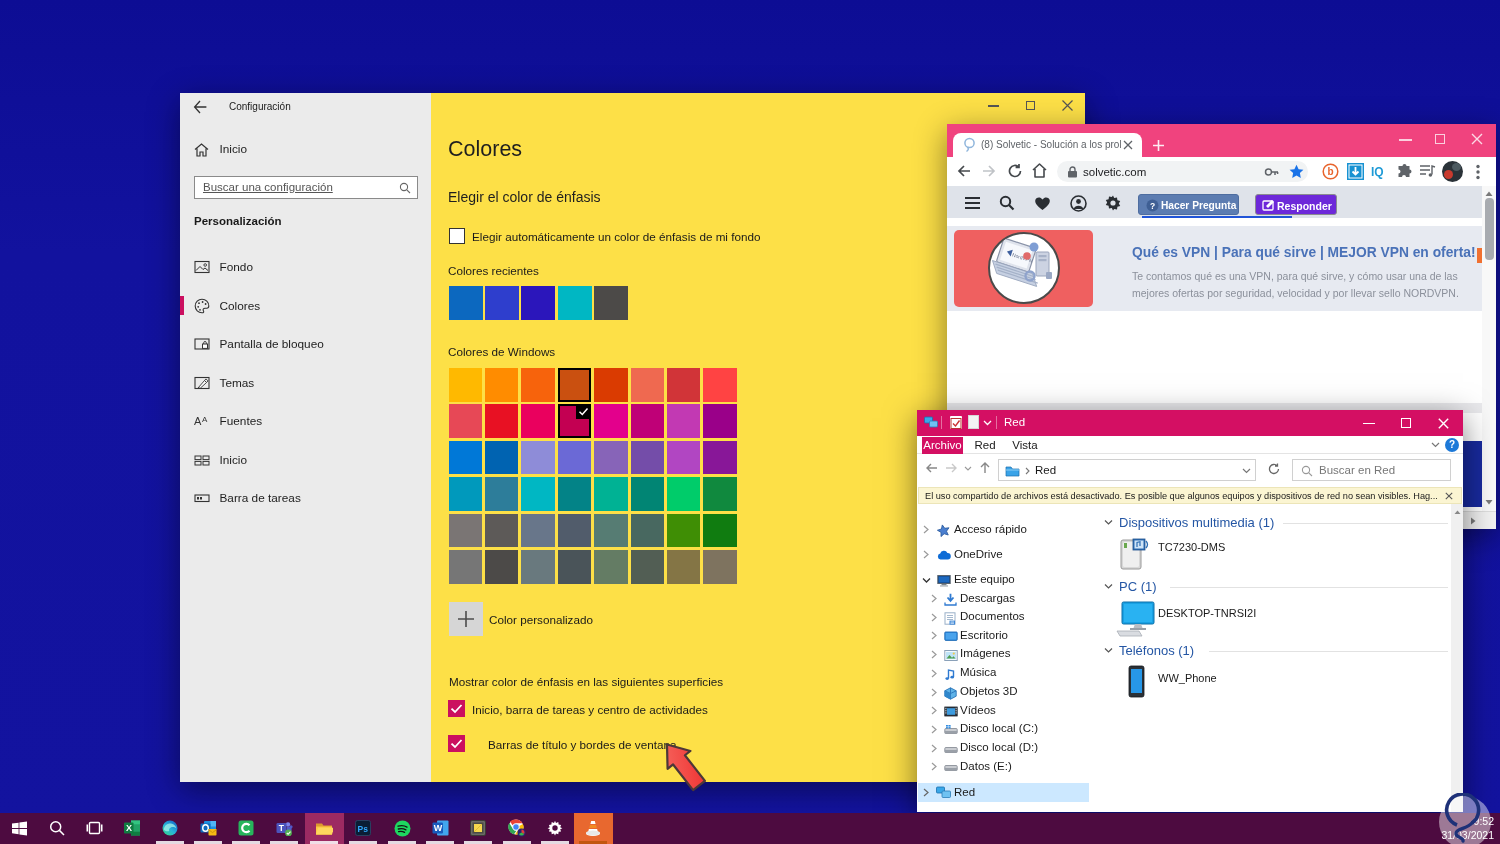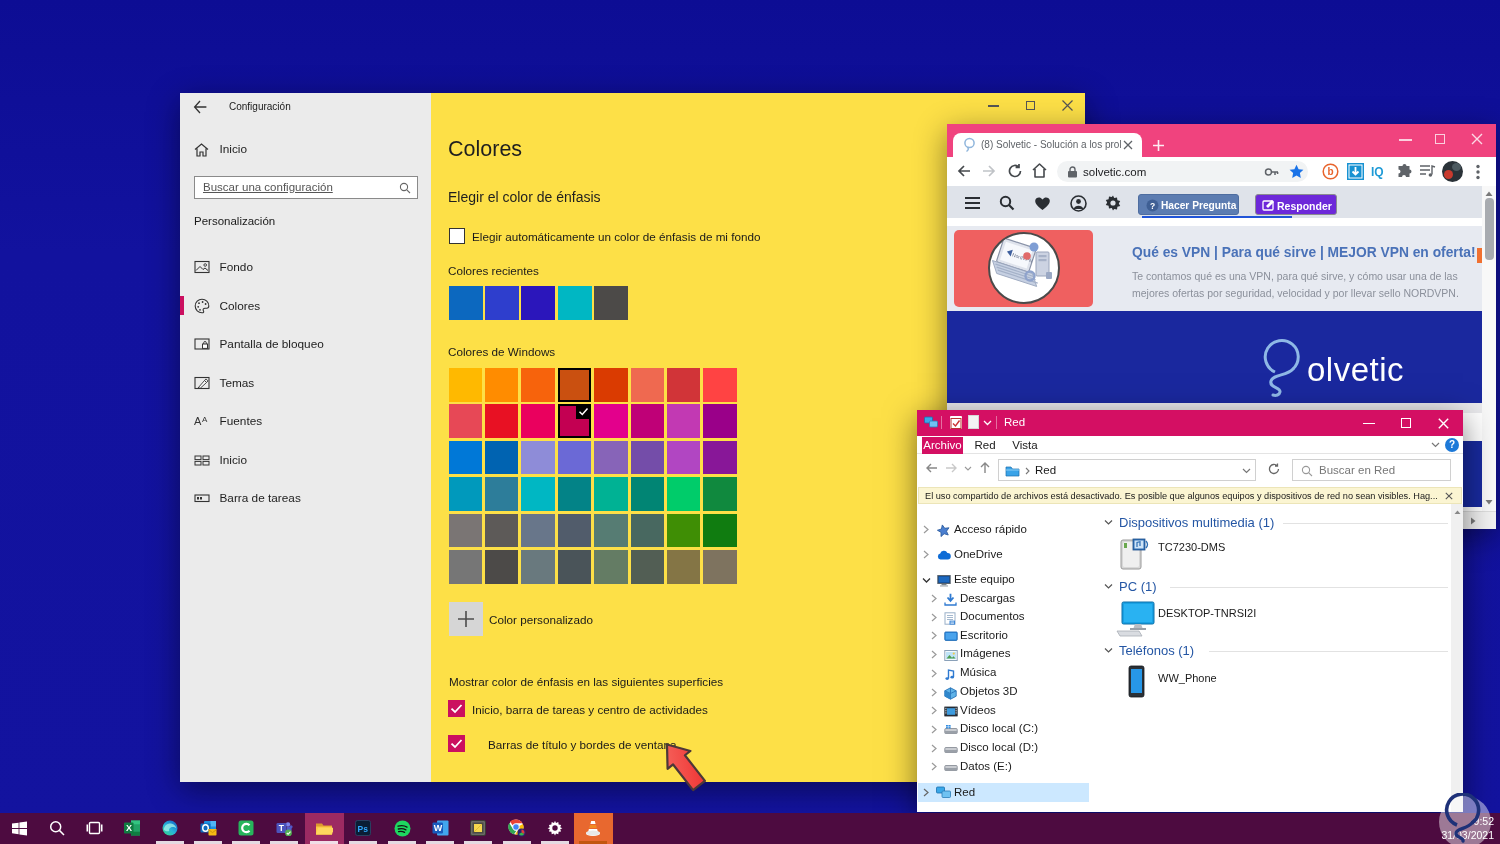--- a/index.html
+++ b/index.html
@@ -48,21 +48,21 @@
   <div class="abs" style="left:39.5px;top:49px;font-size:11.8px;color:#1d1d1d;">Inicio</div>
 
   <div class="abs" style="left:14px;top:83px;width:224px;height:23px;background:#fff;border:1px solid #8a8a8a;">
     <div class="abs" style="left:8px;top:4px;font-size:11.5px;color:#555;text-decoration:underline;">Buscar una configuración</div>
     <svg class="abs" style="right:6px;top:5px" width="12" height="12" viewBox="0 0 12 12">
         <circle cx="5" cy="5" r="3.6" stroke="#666" stroke-width="1.1" fill="none"></circle>
         <path d="M7.8 7.8 L11 11" stroke="#666" stroke-width="1.1"></path>
       </svg>
   </div>
 
-  <div class="abs" style="left:14px;top:122px;font-size:11.5px;font-weight:normal;color:#1a1a1a;">Personalización</div>
+  <div class="abs" style="left:14px;top:122px;font-size:11.5px;font-weight:bold;color:#1a1a1a;">Personalización</div>
 
   <div class="abs" style="left:0;top:203px;width:4px;height:19px;background:#cb0f5f;"></div>
 
   <svg class="abs navicon" style="top:166px" viewBox="0 0 16 16">
       <rect x="1" y="2.5" width="14" height="11" stroke="#333" stroke-width="1.1" fill="none"></rect>
       <circle cx="11.2" cy="6" r="1.3" stroke="#333" stroke-width="0.9" fill="none"></circle>
       <path d="M2 11.5 L6 7.5 L9 10.5 L11 9 L14 11.5" stroke="#333" stroke-width="1" fill="none"></path>
     </svg>
   <div class="abs navlabel" style="top:167px;font-size:11.8px;color:#1d1d1d;">Fondo</div>
 
@@ -349,27 +349,20 @@
         <circle cx="37" cy="22" r="3.8" fill="#e06a6a"></circle>
         <circle cx="40" cy="42" r="4.5" fill="none" stroke="#8fa3cc" stroke-width="2.4"></circle>
         <rect x="56" y="38" width="6" height="7" rx="1" fill="#9aa8c4"></rect>
         </svg>
     </div>
     <div class="abs" style="left:185px;top:19px;font-size:13.8px;font-weight:bold;color:#4a72b8;white-space:nowrap;">Qué es VPN | Para qué sirve | MEJOR VPN en oferta!</div>
     <div class="abs" style="left:185px;top:42px;font-size:10.5px;color:#8b909b;line-height:16.5px;white-space:nowrap;">Te contamos qué es una VPN, para qué sirve, y cómo usar una de las<br>mejores ofertas por seguridad, velocidad y por llevar sello NORDVPN.</div>
   </div>
   <div class="abs" style="left:530px;top:124px;width:9px;height:15px;background:#f07030;"></div>
 
-  <div class="abs" style="left:0;top:187px;width:536px;height:92px;background:#1a289e;">
-    <svg class="abs" style="left:306px;top:19px" width="64" height="68" viewBox="0 0 64 68">
-      <path d="M22 42 A16.5 16.5 0 1 1 40 39" stroke="#8fb8e6" stroke-width="3" fill="none"></path>
-      <path d="M40 39 C34 46 20 44 18 51 C16 58 28 57 27 62 C26.5 65 23 66 20 65" stroke="#8fb8e6" stroke-width="3" fill="none" stroke-linecap="round"></path>
-    </svg>
-    <div class="abs" style="left:360px;top:40px;font-size:33px;color:#fff;letter-spacing:0.5px;">olvetic</div>
-  </div>
 
   <div class="abs" style="left:0;top:279px;width:536px;height:10px;background:#e9e9ec;"></div>
   <div class="abs" style="left:0;top:289px;width:536px;height:28px;background:#fff;"></div>
   <div class="abs" style="left:0;top:317px;width:536px;height:66px;background:#182a9e;"></div>
 
   <div class="abs" style="left:0;top:387px;width:549px;height:18px;background:#f1f1f1;border-top:1px solid #ddd;">
     <svg class="abs" style="left:522px;top:5px" width="8" height="8" viewBox="0 0 8 8">
         <path d="M2 0.5 L6.5 4 L2 7.5 Z" fill="#7a7a7a"></path>
       </svg>
   </div>

